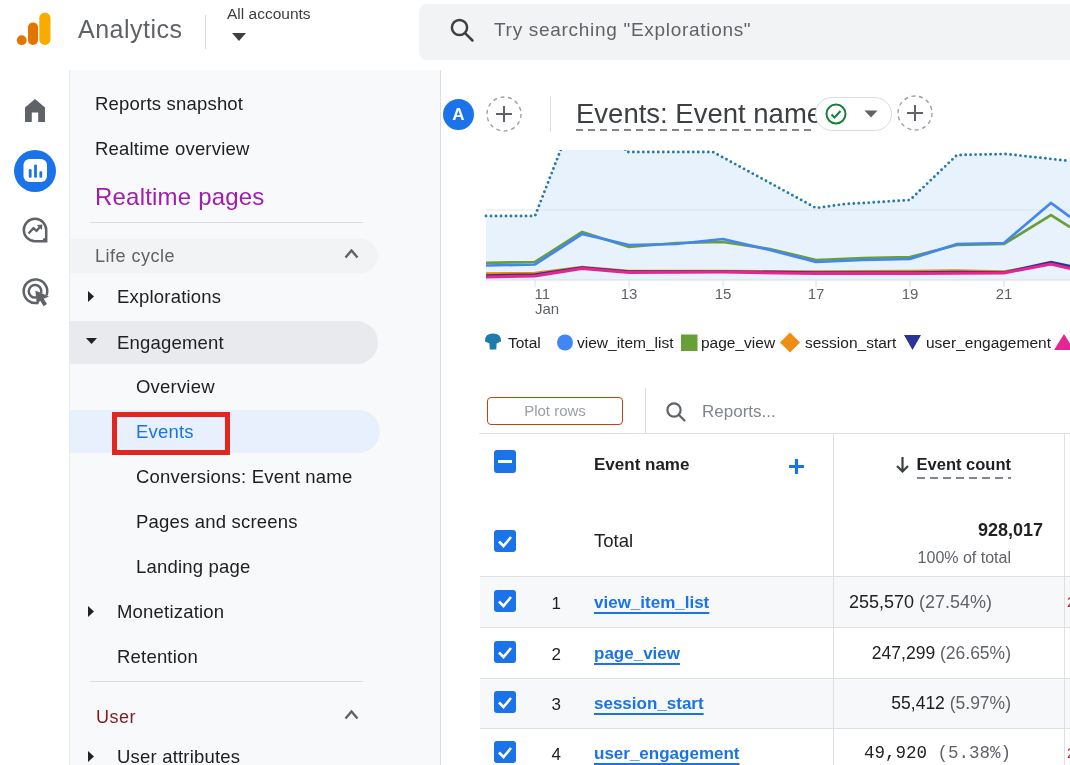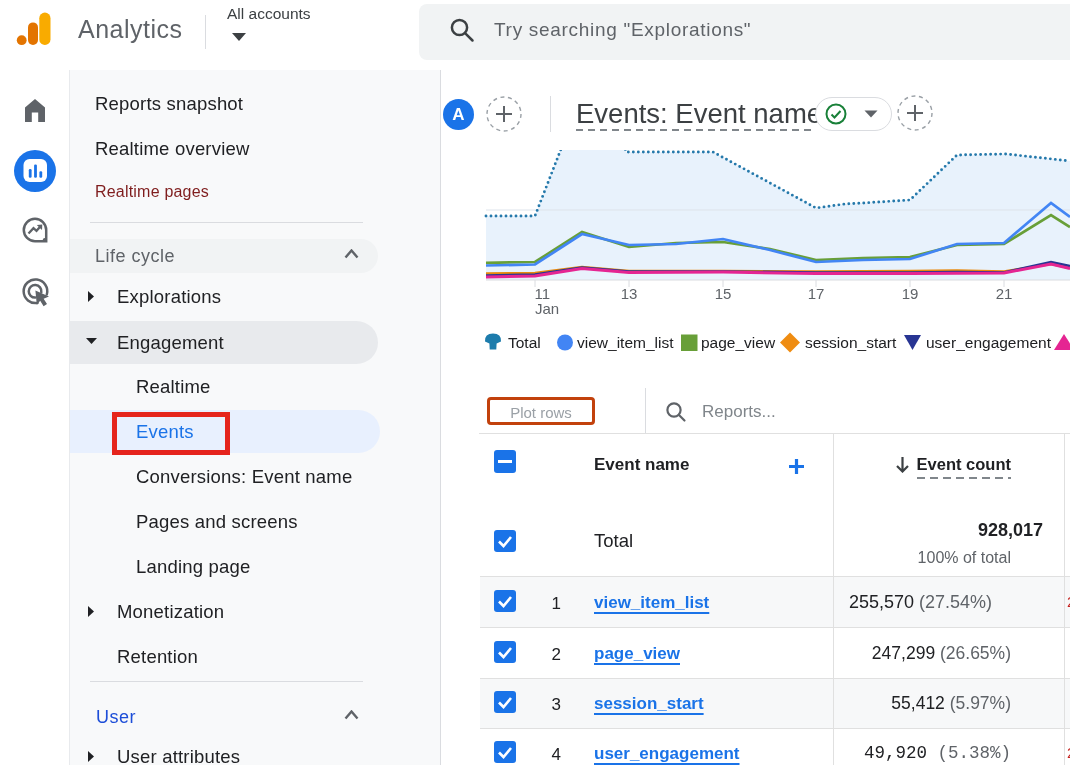--- a/index.html
+++ b/index.html
@@ -59,58 +59,58 @@
       <path d="M25.8 17.5 A11.8 11.8 0 1 0 16.5 25.9" fill="none" stroke="#5f6368" stroke-width="2.5" stroke-linecap="round"></path>
       <path d="M20.3 15.2 A6.3 6.3 0 1 0 14.3 20.6" fill="none" stroke="#5f6368" stroke-width="2.5" stroke-linecap="round"></path>
       <path d="M14.4 13.4 L28 19.5 L22.6 21.7 L26 27 L22.6 29.2 L19.2 23.7 L15.8 27.8 Z" fill="#5f6368"></path>
     </svg>
   </div>
 
   <div class="abs" style="left:70px;top:70px;width:370px;height:695px;background:#f8f9fa;">
 
     <div class="abs" style="left:25px;top:23px;font-size:18.5px;letter-spacing:0.2px;color:#202124;">Reports snapshot</div>
     <div class="abs" style="left:25px;top:68px;font-size:18.5px;letter-spacing:0.2px;color:#202124;">Realtime overview</div>
-    <div class="abs" style="left:25px;top:113px;font-size:16px;letter-spacing:0.2px;color:#7f1d1d;">Realtime pages</div>
+    <div class="abs" style="left:25px;top:113px;font-size:24px;letter-spacing:0.2px;color:#a21caf;">Realtime pages</div>
     <div class="abs" style="left:20px;top:152px;width:273px;height:1px;background:#dadce0;"></div>
 
     <div class="abs" style="left:0;top:169px;width:308px;height:34px;background:#f1f3f4;border-radius:0 17px 17px 0;"></div>
     <div class="abs" style="left:25px;top:176px;font-size:18px;letter-spacing:0.5px;color:#5f6368;">Life cycle</div>
     <svg class="abs" style="left:274px;top:179px;" width="15" height="10" viewBox="0 0 15 10">
       <path d="M1.5 8.5 L7.5 1.5 L13.5 8.5" fill="none" stroke="#5f6368" stroke-width="2.4"></path>
     </svg>
 
     <svg class="abs" style="left:17px;top:220px;" width="8" height="13" viewBox="0 0 8 13">
         <path d="M1 1 L7 6.5 L1 12 Z" fill="#202124"></path>
       </svg>
     <div class="abs" style="left:47px;top:216px;font-size:18.5px;letter-spacing:0.2px;color:#202124;">Explorations</div>
 
     <div class="abs" style="left:0;top:251px;width:308px;height:43px;background:#e8eaed;border-radius:0 21.5px 21.5px 0;"></div>
     <svg class="abs" style="left:15px;top:267px;" width="13" height="8" viewBox="0 0 13 8">
         <path d="M1 1 L12 1 L6.5 7 Z" fill="#202124"></path>
       </svg>
     <div class="abs" style="left:47px;top:262px;font-size:18.5px;letter-spacing:0.2px;color:#202124;">Engagement</div>
 
-    <div class="abs" style="left:66px;top:306px;font-size:18.5px;letter-spacing:0.2px;color:#202124;">Realtime</div>
+    <div class="abs" style="left:66px;top:306px;font-size:18.5px;letter-spacing:0.2px;color:#202124;">Overview</div>
 
     <div class="abs" style="left:0;top:340px;width:310px;height:43px;background:#e8f0fe;border-radius:0 21.5px 21.5px 0;"></div>
     <div class="abs" style="left:66px;top:351px;font-size:18.5px;letter-spacing:0.2px;color:#1a73e8;">Events</div>
     <div class="abs" style="left:42px;top:342px;width:118px;height:43px;border:5px solid #e5241d;"></div>
 
     <div class="abs" style="left:66px;top:396px;font-size:18.5px;letter-spacing:0.2px;color:#202124;">Conversions: Event name</div>
     <div class="abs" style="left:66px;top:441px;font-size:18.5px;letter-spacing:0.2px;color:#202124;">Pages and screens</div>
     <div class="abs" style="left:66px;top:486px;font-size:18.5px;letter-spacing:0.2px;color:#202124;">Landing page</div>
 
     <svg class="abs" style="left:17px;top:535px;" width="8" height="13" viewBox="0 0 8 13">
         <path d="M1 1 L7 6.5 L1 12 Z" fill="#202124"></path>
       </svg>
     <div class="abs" style="left:47px;top:531px;font-size:18.5px;letter-spacing:0.2px;color:#202124;">Monetization</div>
     <div class="abs" style="left:47px;top:576px;font-size:18.5px;letter-spacing:0.2px;color:#202124;">Retention</div>
     <div class="abs" style="left:20px;top:611px;width:273px;height:1px;background:#dadce0;"></div>
 
-    <div class="abs" style="left:26px;top:637px;font-size:18px;letter-spacing:0.5px;color:#1d4ed8;text-align:center;">User</div>
+    <div class="abs" style="left:26px;top:637px;font-size:18px;letter-spacing:0.5px;color:#7f1d1d;text-align:center;">User</div>
     <svg class="abs" style="left:274px;top:640px;" width="15" height="10" viewBox="0 0 15 10">
       <path d="M1.5 8.5 L7.5 1.5 L13.5 8.5" fill="none" stroke="#5f6368" stroke-width="2.4"></path>
     </svg>
     <svg class="abs" style="left:17px;top:680px;" width="8" height="13" viewBox="0 0 8 13">
         <path d="M1 1 L7 6.5 L1 12 Z" fill="#202124"></path>
       </svg>
     <div class="abs" style="left:47px;top:676px;font-size:18.5px;letter-spacing:0.2px;color:#202124;">User attributes</div>
   </div>
 
   <div class="abs" style="left:440px;top:70px;width:630px;height:695px;background:#fff;border-left:1px solid #dadce0;"></div>
@@ -178,21 +178,21 @@
     <path d="M584 8 L594 24 L574 24 Z" fill="#e52592"></path>
     <g font-size="15.5" fill="#202124">
       <text x="28" y="22">Total</text>
       <text x="97" y="22">view_item_list</text>
       <text x="221" y="22">page_view</text>
       <text x="325" y="22">session_start</text>
       <text x="446" y="22">user_engagement</text>
     </g>
   </svg>
 
-  <div class="abs" style="left:487px;top:397px;width:108px;height:28px;border:3px solid #c2410c;border-radius:4px;font-size:15px;color:#9aa0a6;text-align:center;line-height:26px;">Plot rows</div>
+  <div class="abs" style="left:487px;top:397px;width:136px;height:28px;border:1px solid #c2410c;border-radius:4px;font-size:15px;color:#9aa0a6;text-align:center;line-height:26px;">Plot rows</div>
   <div class="abs" style="left:645px;top:388px;width:1px;height:46px;background:#dadce0;"></div>
   <svg class="abs" style="left:664px;top:400px;" width="24" height="24" viewBox="0 0 24 24">
     <circle cx="10" cy="10" r="6.6" fill="none" stroke="#5f6368" stroke-width="2.2"></circle>
     <line x1="15" y1="15" x2="20.5" y2="20.5" stroke="#5f6368" stroke-width="2.2" stroke-linecap="round"></line>
   </svg>
   <div class="abs" style="left:702px;top:402px;font-size:17px;color:#80868b;">Reports...</div>
   <div class="abs" style="left:479px;top:433px;width:591px;height:1px;background:#e0e0e0;"></div>
 
   <div class="abs" style="left:480px;top:576px;width:590px;height:51px;background:#f7f8f9;"></div>
   <div class="abs" style="left:480px;top:678px;width:590px;height:50px;background:#f7f8f9;"></div>

